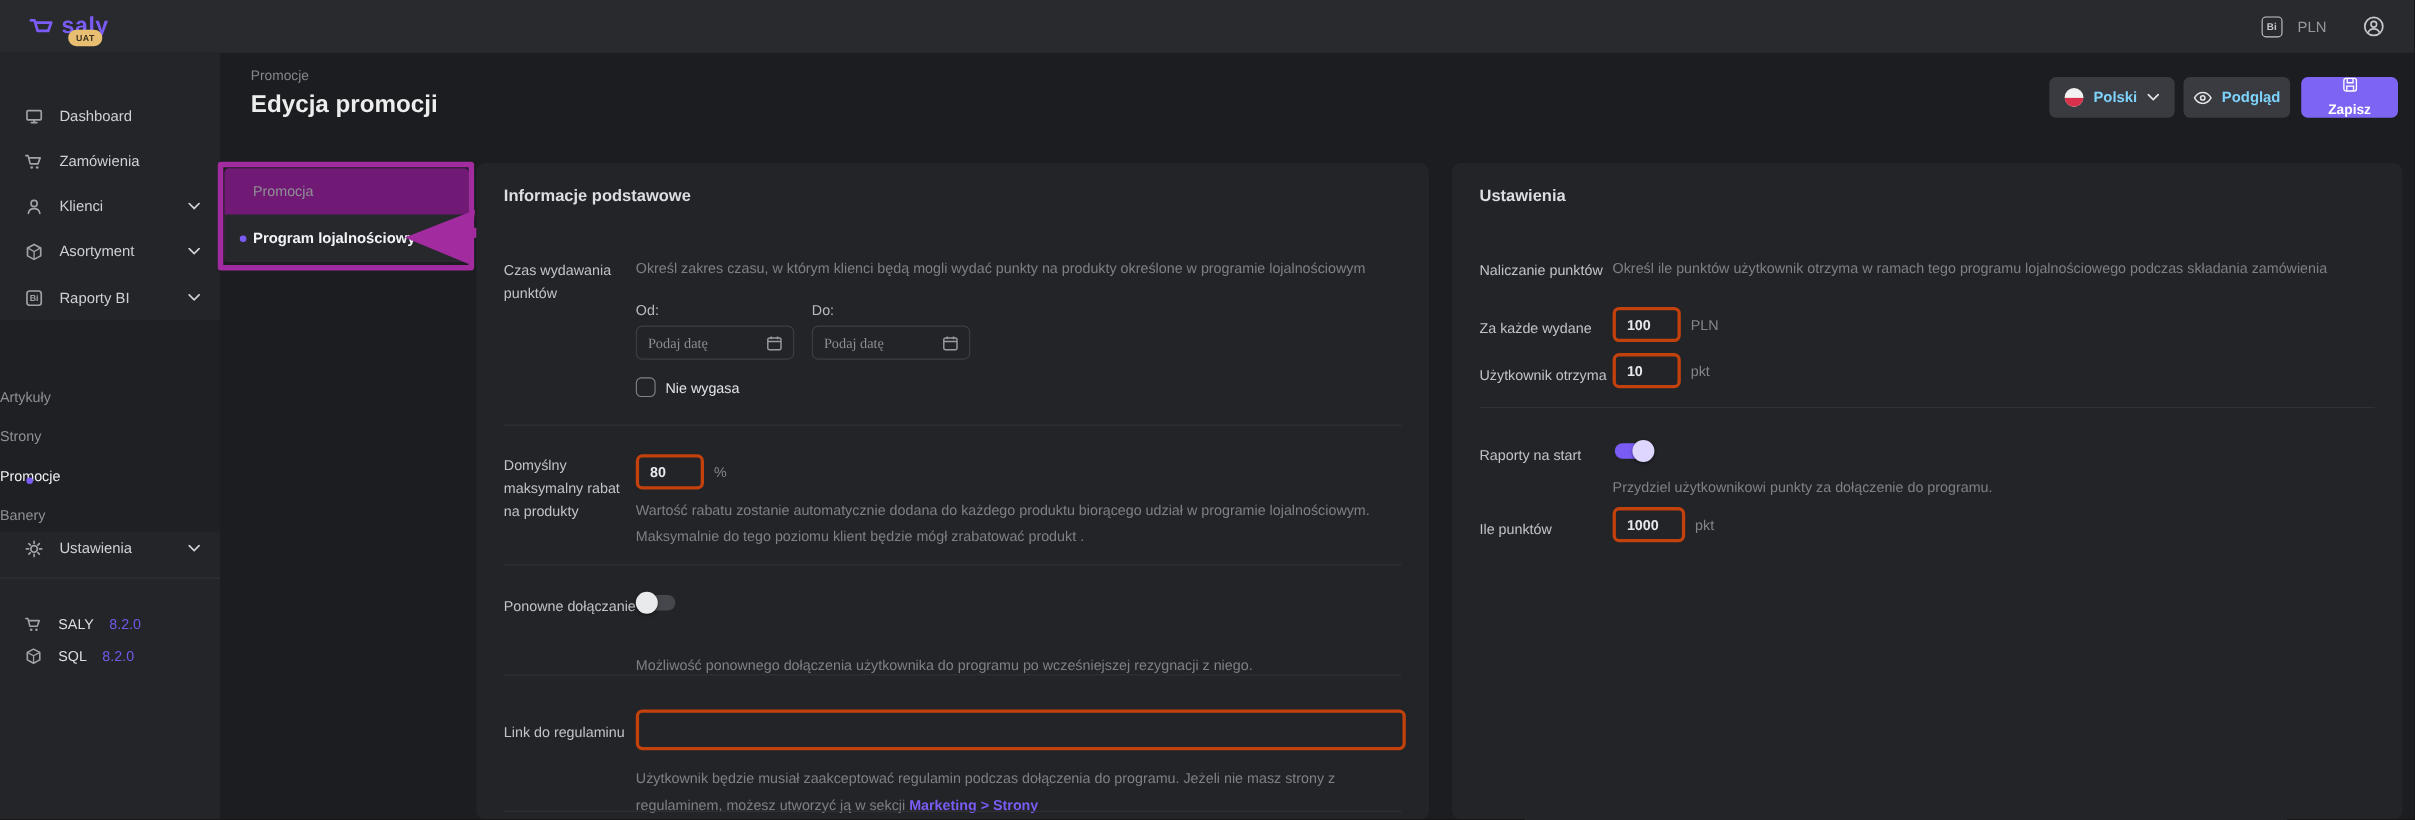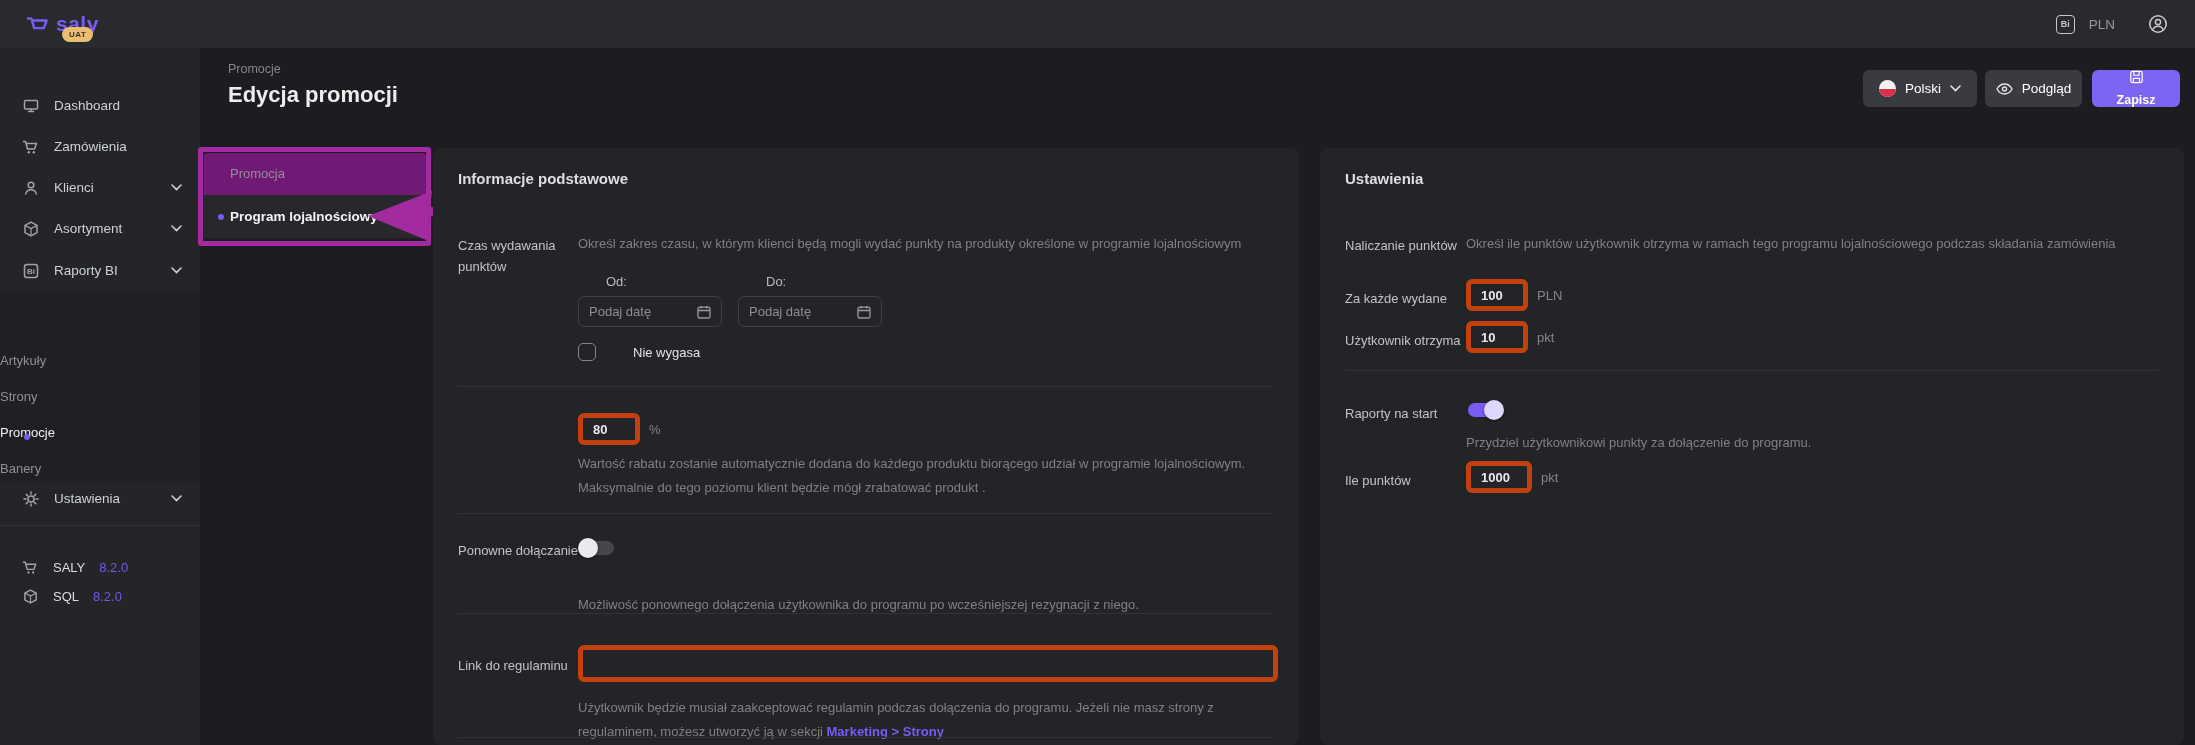--- a/index.html
+++ b/index.html
@@ -38,22 +38,22 @@
   .nav-row.accent { color:#7a5cf5; }
   .side-divider { position:absolute; left:0; width:200px; height:1px; background:#313237; }
   .ver-row { position:absolute; left:0; width:200px; height:29px; display:flex;
     align-items:center; gap:14px; padding-left:22px; color:#dcdde0; font-size:13px; }
   .ver-num { color:#6f5ae8; }
 
   
   .breadcrumb { left:228px; top:62px; color:#85868b; font-size:12.5px; }
   .page-title { left:228px; top:82px; color:#eceded; font-size:22px; font-weight:bold; }
   .hbtn { position:absolute; top:70px; height:37px; border-radius:6px; background:#3a3b40;
-    color:#ffffff; display:flex; align-items:center; justify-content:center; gap:9px;
-    font-size:13.5px; cursor:pointer; border:none; }
+    color:#7dd3fc; display:flex; align-items:center; justify-content:center; gap:9px;
+    font-size:13.5px; cursor:pointer; border:none;font-weight:bold; }
   .lang-btn { left:1863px; width:114px; }
   .preview-btn { left:1985px; width:97px; }
   .save-btn { left:2092px; width:88px; background:#7d64f2; color:#fff; font-weight:bold; font-size:12.5px;flex-direction:column; }
   .flag { width:17px; height:17px; border-radius:50%; overflow:hidden; position:relative; background:#f2f2f2; }
   .flag::after { content:""; position:absolute; left:0; top:50%; width:100%; height:50%; background:#d8314b; }
 
   
   .subnav { left:204px; top:153px; width:222px; height:85px; background:#701a75; border-radius:4px; }
   .subnav-section { position:absolute; left:26px; top:13px; color:#8f9095; font-size:13px; }
   .subnav-active { position:absolute; left:0; top:42px; width:222px; height:43px; background:#27282c;
@@ -64,30 +64,30 @@
   .anno-arrow { left:355px; top:170px; pointer-events:none; }
 
   
   .card { background:#232428; border-radius:8px; }
   .card-left { left:433px; top:148px; width:866px; height:597px; }
   .card-right { left:1320px; top:148px; width:864px; height:597px; }
   .sec-title { position:absolute; color:#dddee1; font-size:15px; font-weight:bold; }
   .flabel { position:absolute; color:#c2c3c7; font-size:13px; line-height:21px; }
   .fdesc { position:absolute; color:#7f8086; font-size:13px; line-height:24px; }
   .divider { position:absolute; height:1px; background:#313237; }
-  .sublabel { position:absolute; color:#b9babe; font-size:13px;margin-left:28px; }
+  .sublabel { position:absolute; color:#b9babe; font-size:13px; }
   .unit { position:absolute; color:#84858a; font-size:13px; }
 
-  .text-input { position:absolute; background:transparent; border:5px solid #c2410c; border-radius:6px;
+  .text-input { position:absolute; background:transparent; border:3px solid #c2410c; border-radius:6px;
     color:#e8e9ec; font-size:13px; font-weight:bold; padding:0 10px; outline:none;
     font-family:"Liberation Sans", sans-serif; }
   .date-input { position:absolute; width:144px; height:31px; border:1px solid #3e3f45; border-radius:6px;
     display:flex; align-items:center; padding:0 10px; cursor:text; }
   .date-input input { flex:1; background:transparent; border:none; outline:none; color:#8b5cf6;
-    font-size:13px; font-family:Liberation Sans, sans-serif; min-width:0; }
+    font-size:13px; font-family:Liberation Serif, serif; min-width:0; }
   .date-input input::placeholder { color:#8d8e93; }
 
   .checkbox { position:absolute; width:18px; height:18px; border:1.6px solid #83848a; border-radius:5px; cursor:pointer; }
 
   .toggle { position:absolute; width:38px; height:20px; cursor:pointer; }
   .toggle .track { position:absolute; left:2px; top:3px; width:34px; height:14px; border-radius:7px; background:#46474c; }
   .toggle .knob { position:absolute; top:0; width:20px; height:20px; border-radius:50%; background:#e9eaec;
     box-shadow:0 1px 3px rgba(0,0,0,.5); left:0; }
   .toggle.on .track { background:#7a5cf5; }
   .toggle.on .knob { left:18px; background:#ded6ff; }
@@ -285,20 +285,21 @@
         <rect x="1" y="2.2" width="12" height="10.8" rx="1.5" fill="none" stroke="#9a9ba0" stroke-width="1.3"></rect>
         <path d="M1 5.5h12M4.2 1v2.4M9.8 1v2.4" stroke="#9a9ba0" stroke-width="1.3"></path>
       </svg>
     </div>
 
     <span class="checkbox" style="left:145px; top:195px"></span>
     <div class="sublabel" style="left:172px; top:197px; color:#e2e3e6">Nie wygasa</div>
 
     <div class="divider" style="left:25px; top:238px; width:816px"></div>
 
+    <div class="flabel" style="left:25px; top:264px; width:118px">Domyślny maksymalny rabat na produkty</div>
     <input class="text-input" style="left: 145px; top: 265px; width: 62px; height: 32px;" type="text" value="80">
     <div class="unit" style="left:216px; top:274px">%</div>
     <div class="fdesc" style="left:145px; top:304px; width:700px">Wartość rabatu zostanie automatycznie dodana do każdego produktu biorącego udział w programie lojalnościowym. Maksymalnie do tego poziomu klient będzie mógł zrabatować produkt .</div>
 
     <div class="divider" style="left:25px; top:365px; width:816px"></div>
 
     <div class="flabel" style="left:25px; top:392px; white-space:nowrap">Ponowne dołączanie</div>
     <div class="toggle off" style="left:145px; top:390px">
       <div class="track"></div>
       <div class="knob"></div>

